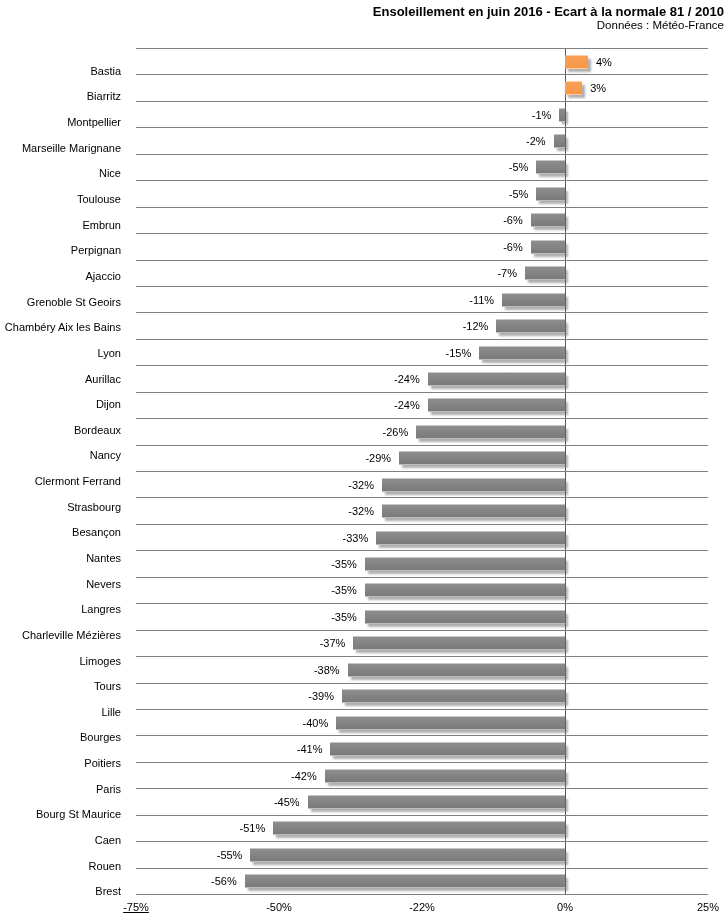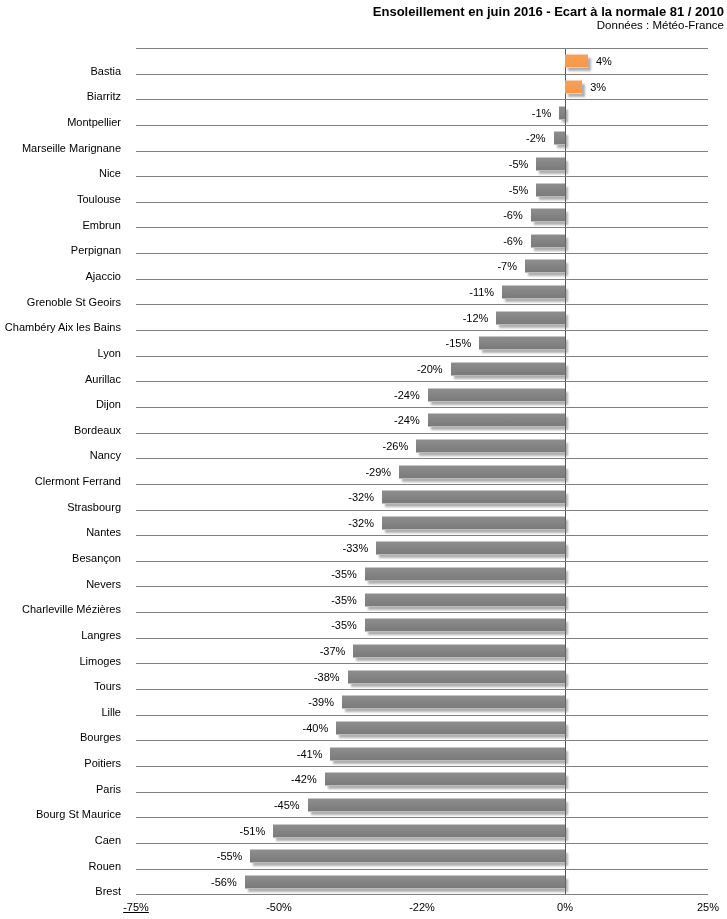--- a/index.html
+++ b/index.html
@@ -80,25 +80,25 @@
       <div class="cat-label">Ajaccio</div>
       <div class="cat-label">Grenoble St Geoirs</div>
       <div class="cat-label">Chambéry Aix les Bains</div>
       <div class="cat-label">Lyon</div>
       <div class="cat-label">Aurillac</div>
       <div class="cat-label">Dijon</div>
       <div class="cat-label">Bordeaux</div>
       <div class="cat-label">Nancy</div>
       <div class="cat-label">Clermont Ferrand</div>
       <div class="cat-label">Strasbourg</div>
+      <div class="cat-label">Besançon</div>
       <div class="cat-label">Nantes</div>
-      <div class="cat-label">Besançon</div>
       <div class="cat-label">Nevers</div>
+      <div class="cat-label">Langres</div>
       <div class="cat-label">Charleville Mézières</div>
-      <div class="cat-label">Langres</div>
       <div class="cat-label">Limoges</div>
       <div class="cat-label">Tours</div>
       <div class="cat-label">Lille</div>
       <div class="cat-label">Bourges</div>
       <div class="cat-label">Poitiers</div>
       <div class="cat-label">Paris</div>
       <div class="cat-label">Bourg St Maurice</div>
       <div class="cat-label">Caen</div>
       <div class="cat-label">Rouen</div>
       <div class="cat-label">Brest</div>
@@ -148,24 +148,20 @@
       </div>
       <div class="row">
         <div class="bar" style="left: 63%; width: 12%;"></div>
         <div class="val" style="right: calc(37% + 8px);">-12%</div>
       </div>
       <div class="row">
         <div class="bar" style="left: 60%; width: 15%;"></div>
         <div class="val" style="right: calc(40% + 8px);">-15%</div>
       </div>
       <div class="row">
-        <div class="bar" style="left: 55%; width: 20%;"></div>
-        <div class="val" style="right: calc(45% + 8px);">-20%</div>
-      </div>
-      <div class="row">
         <div class="bar" style="left: 51%; width: 24%;"></div>
         <div class="val" style="right: calc(49% + 8px);">-24%</div>
       </div>
       <div class="row">
         <div class="bar" style="left: 51%; width: 24%;"></div>
         <div class="val" style="right: calc(49% + 8px);">-24%</div>
       </div>
       <div class="row">
         <div class="bar" style="left: 49%; width: 26%;"></div>
         <div class="val" style="right: calc(51% + 8px);">-26%</div>

